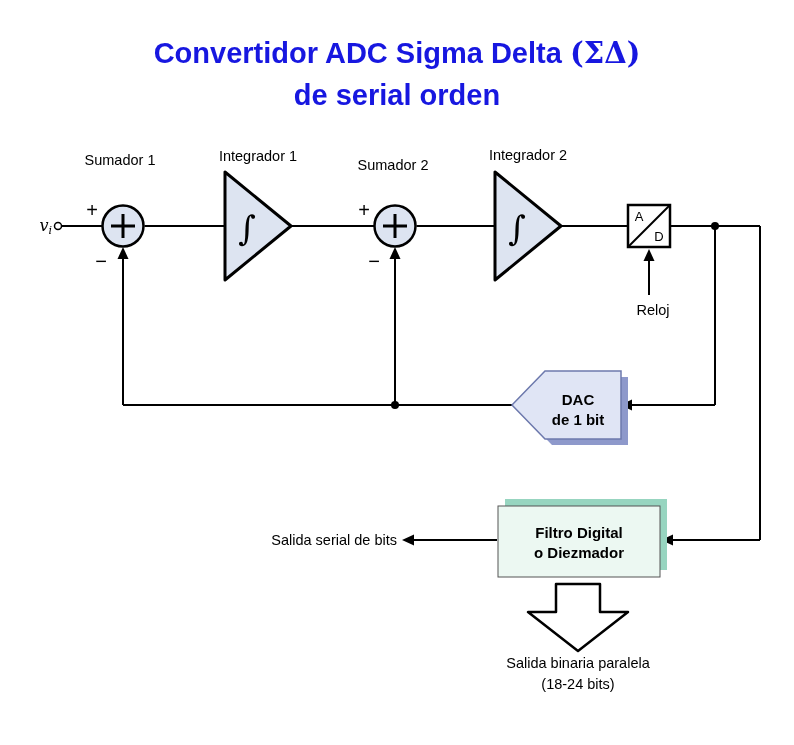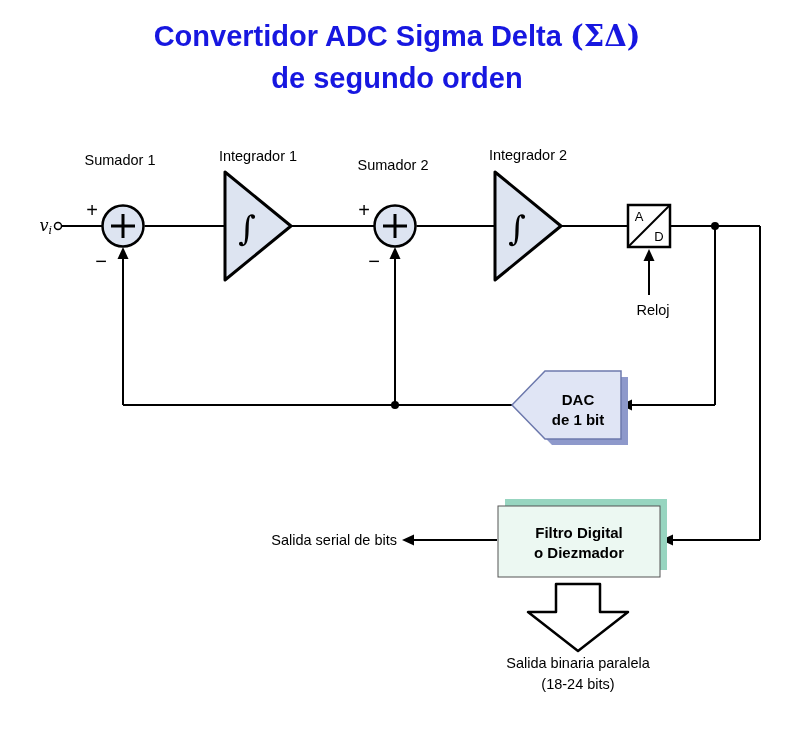--- a/index.html
+++ b/index.html
@@ -1,39 +1,39 @@
 <!DOCTYPE html>
 <html style="--c-title: #1717e0; --c-line: #000000; --c-block_fill: #dde4f1; --c-dac_fill: #e0e5f5; --c-dac_shadow: #8e99cb; --c-dac_stroke: #6d79ad; --c-filtro_fill: #ecf8f2; --c-filtro_shadow: #97d5c0;"><head>
 <meta charset="utf-8">
 <style>
   html,body{margin:0;padding:0;background:#ffffff;}
   #canvas{position:relative;width:794px;height:745px;background:#fff;
           font-family:"Liberation Sans",sans-serif;overflow:hidden;}
-  #title{position:absolute;top:15px;left:0;width:100%;text-align:center;
+  #title{position:absolute;top:32px;left:0;width:100%;text-align:center;
          font-weight:bold;font-size:29px;line-height:42px;color:var(--c-title);}
   #title .math{font-family:"DejaVu Serif",serif;}
   #diagram{position:absolute;top:0;left:0;}
   .wire{stroke:var(--c-line);stroke-width:2;fill:none;}
   .thick{stroke:var(--c-line);stroke-width:3;stroke-linejoin:round;}
   .arrow{fill:var(--c-line);stroke:none;}
   .blockfill{fill:var(--c-block_fill);}
   .lbl{font-family:"Liberation Sans",sans-serif;font-size:14.5px;fill:#000;}
   .sign{font-family:"Liberation Sans",sans-serif;font-size:20px;fill:#000;}
   .boldlbl{font-family:"Liberation Sans",sans-serif;font-size:15px;font-weight:bold;fill:#000;}
   .serif{font-family:"DejaVu Serif",serif;}
   .adtxt{font-family:"Liberation Sans",sans-serif;font-size:13px;fill:#000;}
 </style>
 </head>
 <body>
 
 <div id="canvas">
 
   <div id="title">
     <span>Convertidor ADC Sigma Delta </span><span class="math">(ΣΔ)</span><br>
-    <span>de segundo orden</span>
+    <span>de serial orden</span>
   </div>
 
   <svg id="diagram" width="794" height="745" viewBox="0 0 794 745">
 
     <path class="wire" d="M61,226 H102"></path>
     <path class="wire" d="M144.5,226 H225"></path>
     <path class="wire" d="M291,226 H374"></path>
     <path class="wire" d="M416.5,226 H495"></path>
     <path class="wire" d="M561,226 H628"></path>
     <path class="wire" d="M670,226 H760"></path>

